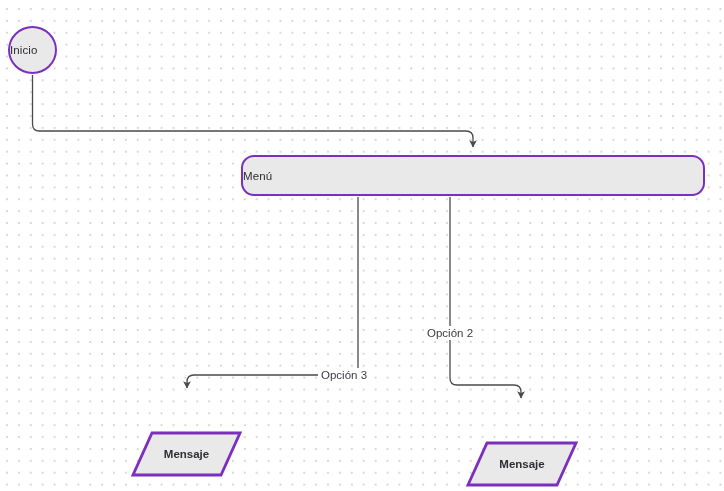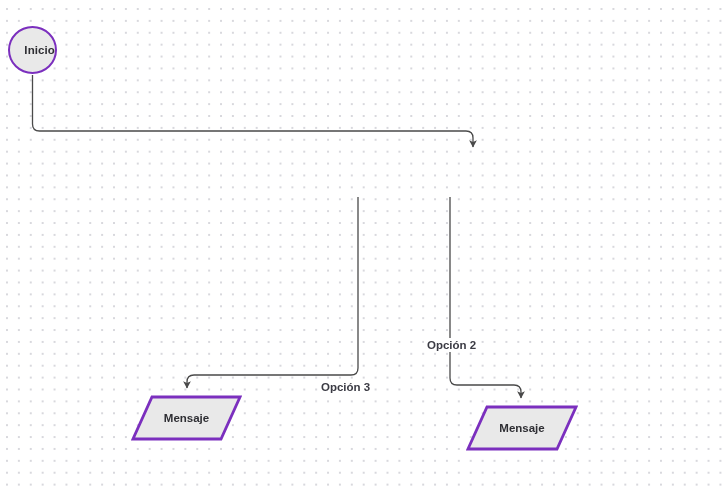--- a/index.html
+++ b/index.html
@@ -27,23 +27,23 @@
     top: 0;
     width: 724px;
     height: 491px;
     pointer-events: none;
   }
   .node {
     position: absolute;
     box-sizing: border-box;
     display: flex;
     align-items: center;
-    justify-content: flex-end;
+    justify-content: flex-start;
     color: #2e2e33;
-    font-weight: bold;
+    font-weight: normal;
     font-size: 11.5px;
     letter-spacing: 0.1px;
   }
   
   #node-inicio {
     left: 8px;
     top: 26px;
     width: 49px;
     height: 48px;
     border: 2.6px solid #7B2FBE;
@@ -56,20 +56,21 @@
     top: 155px;
     width: 464px;
     height: 41px;
     border: 2.6px solid #7B2FBE;
     border-radius: 13px;
     background: #e9e9e9;
   }
   
   .para-wrap {
     position: absolute;
+    margin-top: 36px;
   }
   .para-shape {
     position: absolute;
     left: 0;
     top: 0;
     width: 100%;
     height: 100%;
   }
   .para-label {
     position: absolute;
@@ -96,22 +97,21 @@
     width: 112px;
     height: 46px;
   }
   .edge-label {
     position: absolute;
     font-size: 11.5px;
     color: #3b3b44;
     white-space: nowrap;
     background: #ffffff;
     padding: 1px 3px;
-    font-weight: bold;
-    margin-top: 12px;
+    font-weight: normal;
   }
   #label-op1 {
     left: 318px;
     top: 368px;
   }
   #label-op2 {
     left: 424px;
     top: 326px;
   }
 </style>
@@ -131,20 +131,23 @@
 
     <path d="M 358 197 L 358 368 Q 358 375 351 375 L 194 375 Q 187 375 187 382 L 187 388" fill="none" stroke="#4a4a4a" stroke-width="1.3" marker-end="url(#arrow)"></path>
 
     <path d="M 450 197 L 450 378 Q 450 385 457 385 L 514 385 Q 521 385 521 392 L 521 398" fill="none" stroke="#4a4a4a" stroke-width="1.3" marker-end="url(#arrow)"></path>
   </svg>
 
   <div class="node" id="node-inicio">
     <span>Inicio</span>
   </div>
 
+  <div class="node" id="node-menu">
+    <span>Menú</span>
+  </div>
 
   <div class="para-wrap" id="node-msg1">
     <svg class="para-shape" viewBox="0 0 111 46" preserveAspectRatio="none">
       <polygon points="21,2 109,2 90,44 2,44" fill="#e9e9e9" stroke="#7B2FBE" stroke-width="2.8" stroke-linejoin="miter"></polygon>
     </svg>
     <div class="para-label">
       <span>Mensaje</span>
     </div>
   </div>
 

